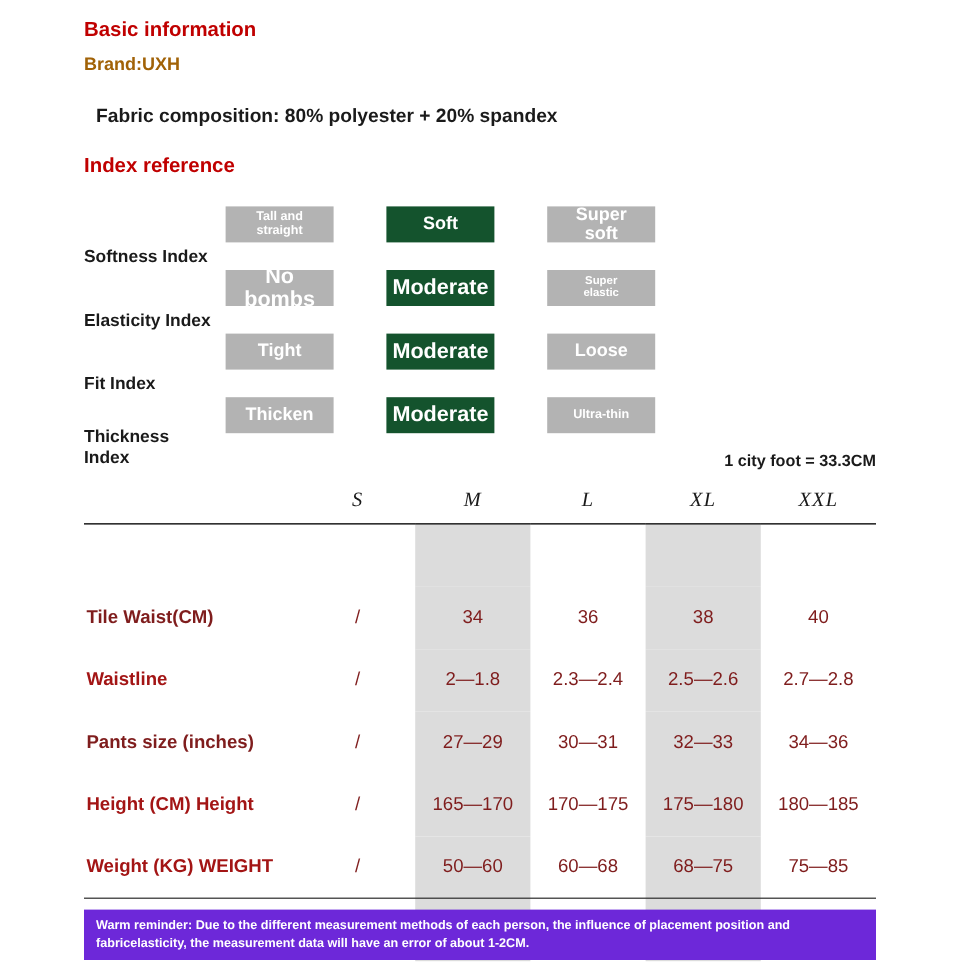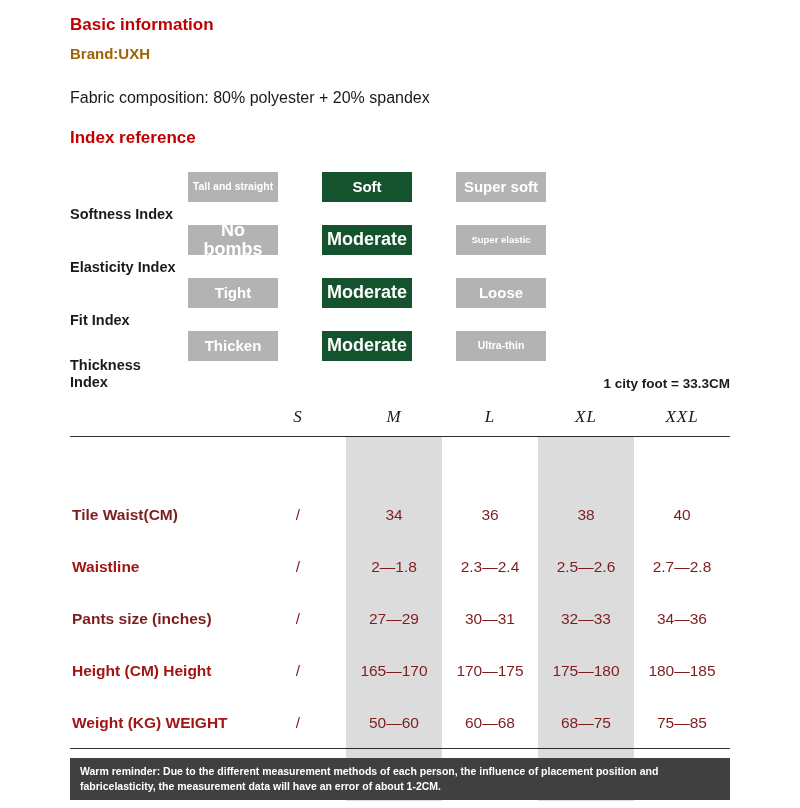--- a/index.html
+++ b/index.html
@@ -32,24 +32,24 @@
   .brand-line {
     position: absolute;
     left: 70px;
     top: 45px;
     font-size: 15px;
     font-weight: bold;
     color: #a16207;
   }
   .fabric-line {
     position: absolute;
-    left: 70px;
+    left: 80px;
     top: 89px;
     font-size: 16px;
-    font-weight: normal;
+    font-weight: bold;
     color: #1a1a1a;
   }
 
   
   .index-rows {
     position: absolute;
     left: 70px;
     top: 160px;
     width: 660px;
   }
@@ -76,21 +76,21 @@
     height: 30px;
     width: 90px;
     display: flex;
     align-items: center;
     justify-content: center;
     text-align: center;
     font-weight: bold;
     color: #ffffff;
     background: #b3b3b3;
     line-height: 1.05;
-    padding: 0 2px;
+    padding: 0 18px;
   }
   .chip.c1 { left: 118px; }
   .chip.c2 { left: 252px; background: #14532d; }
   .chip.c3 { left: 386px; }
   .chip.big   { font-size: 15px; }
   .chip.mid   { font-size: 18px; }
   .chip.small { font-size: 10.5px; }
   .chip.tiny  { font-size: 9.5px; }
 
   
@@ -159,21 +159,21 @@
     top: 748px;
     width: 660px;
     border-top: 1.6px solid #2b2b2b;
   }
   .warn-box {
     position: absolute;
     left: 70px;
     top: 758px;
     width: 660px;
     height: 42px;
-    background: #404040;
+    background: #6d28d9;
     color: #ffffff;
     font-size: 10.5px;
     font-weight: bold;
     line-height: 1.45;
     padding: 6px 10px;
   }
 </style>
 </head>
 <body>
 

